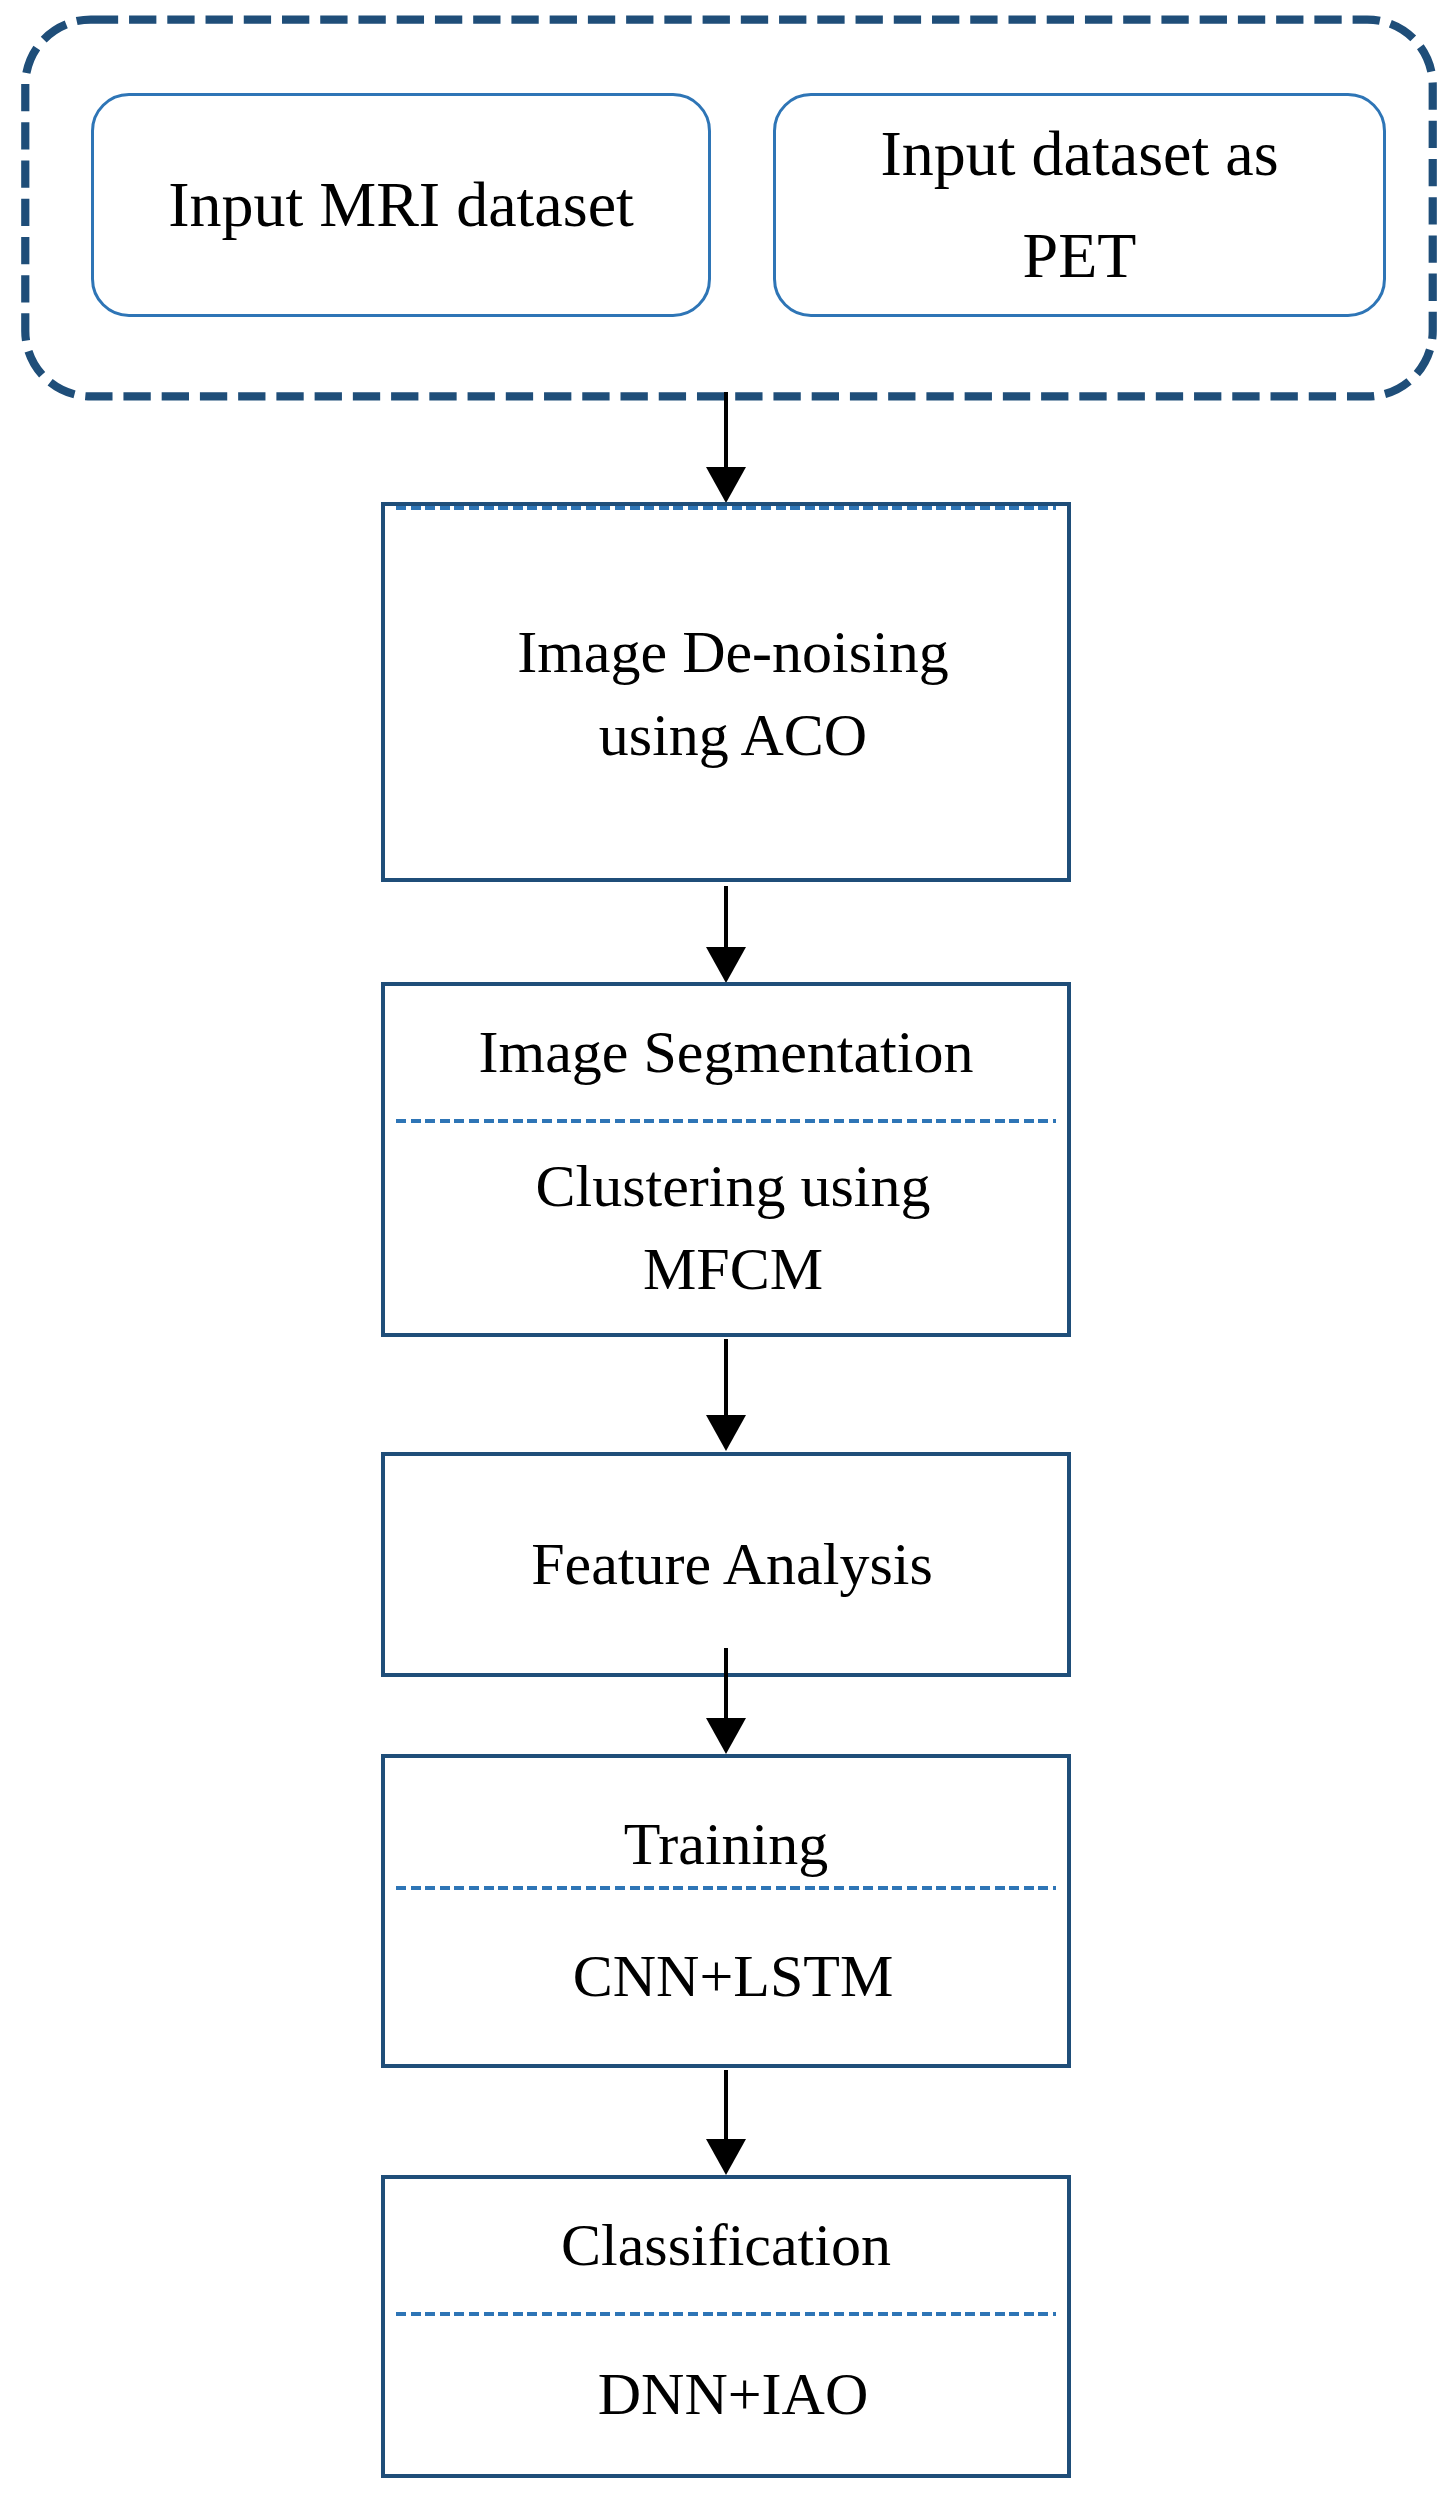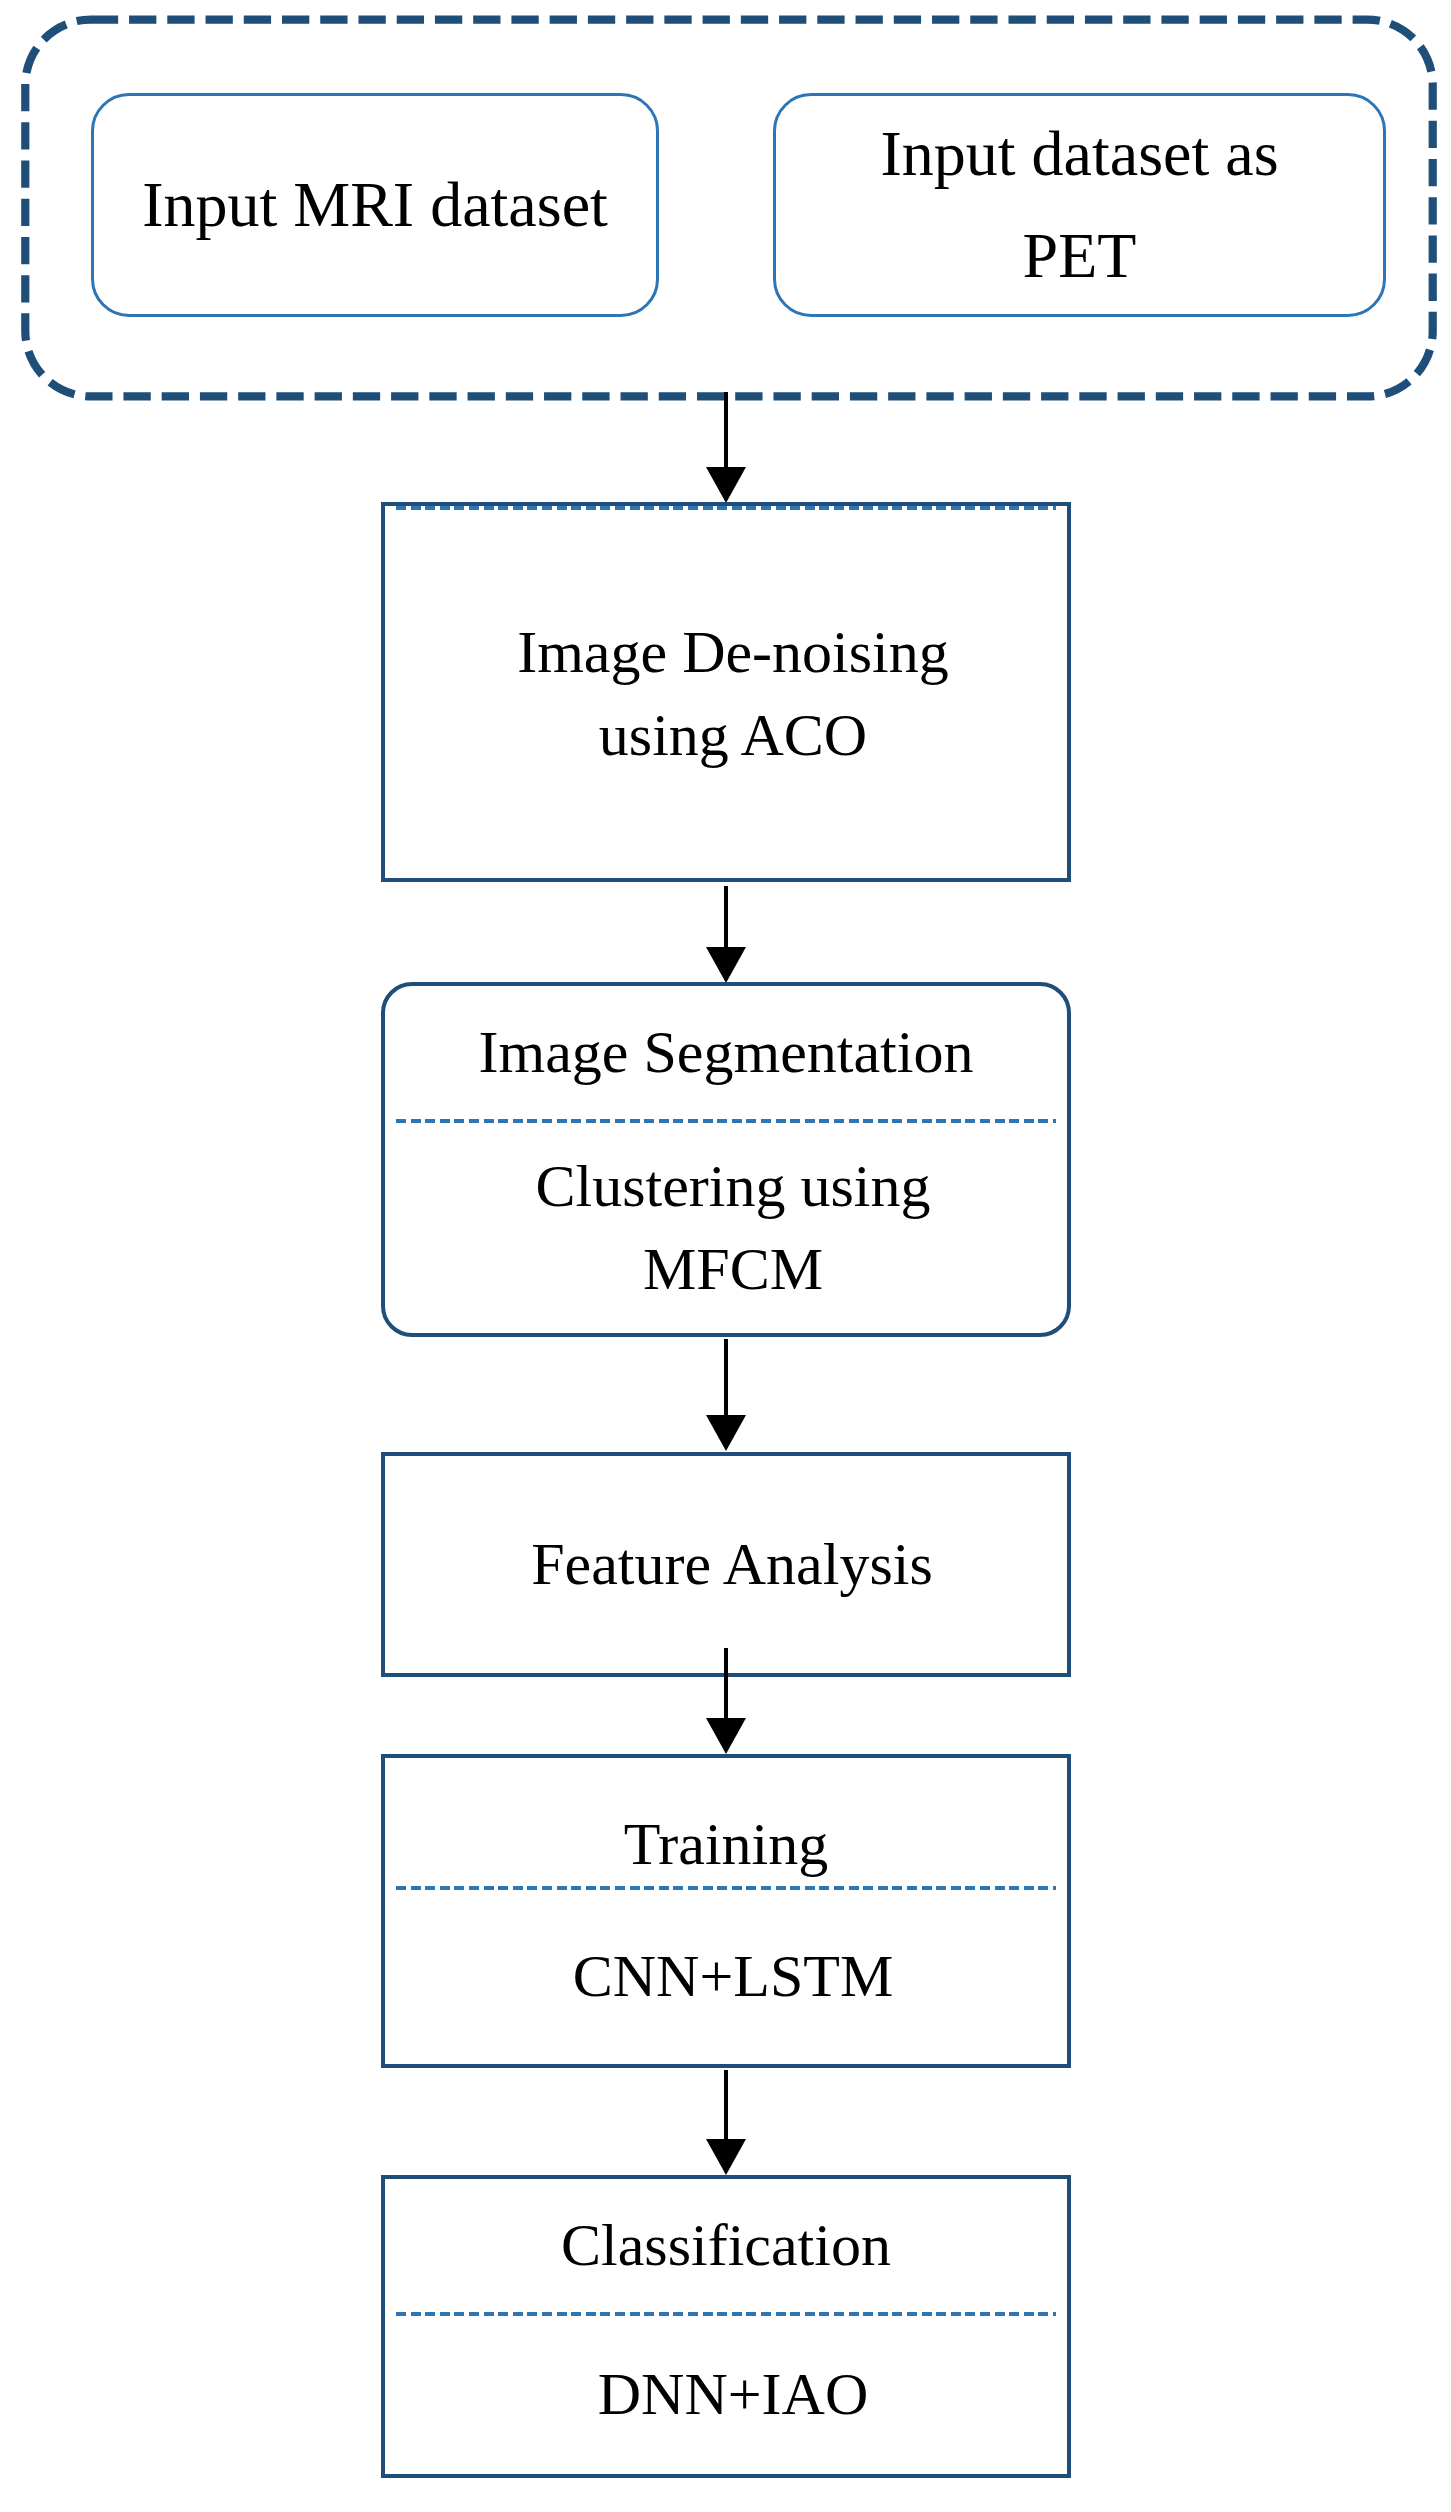--- a/index.html
+++ b/index.html
@@ -39,21 +39,21 @@
     border-radius:38px;
     box-sizing:border-box;
     display:flex;
     flex-direction:column;
     align-items:center;
     justify-content:center;
     text-align:center;
     font-size:64px;
     line-height:1.32;
   }
-  .input-box.mri{ left:91px; width:568px;align-items:center; }
+  .input-box.mri{ left:91px; width:620px;align-items:center; }
   .input-box.pet{ left:773px; width:613px;gap:17px; }
   
   .pbox{
     position:absolute;
     left:381px;
     width:690px;
     border:4.6px solid var(--process-box-border);
     box-sizing:border-box;
     display:flex;
     flex-direction:column;
@@ -81,21 +81,21 @@
     height:3.6px;
     margin:0 11px;
     background:repeating-linear-gradient(90deg,
       var(--divider-color) 0 10px,
       transparent 10px 14.6px);
   }
   .tline{ display:block; }
   
   .pbox.pre   { top:502px;  height:380px; }
   .pbox.pre   .ptitle{ height:144px; }
-  .pbox.seg   { top:982px; height:355px;border-radius:31px; }
+  .pbox.seg   { top:982px; height:355px; }
   .pbox.seg   .ptitle{ height:133px; }
   .pbox.feat  { top:1452px; height:225px;padding-left:12px; }
   .pbox.train { top:1754px; height:314px; }
   .pbox.train .ptitle{ height:128px;align-items:flex-end; }
   .pbox.cls   { top:2175px; height:303px; }
   .pbox.cls   .ptitle{ height:133px; }
   
   .arrow{
     position:absolute;
     left:706px;

